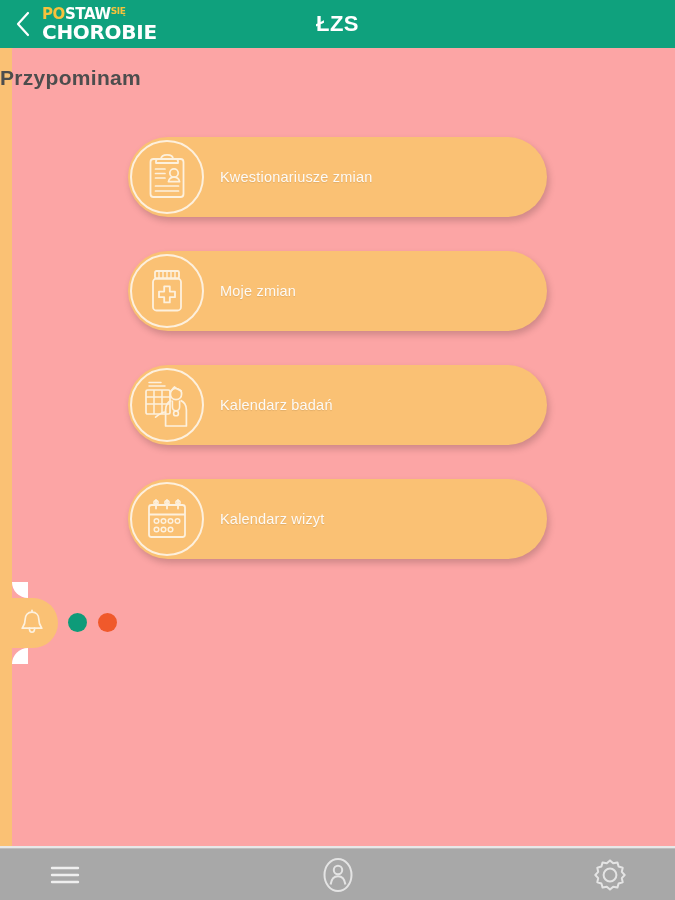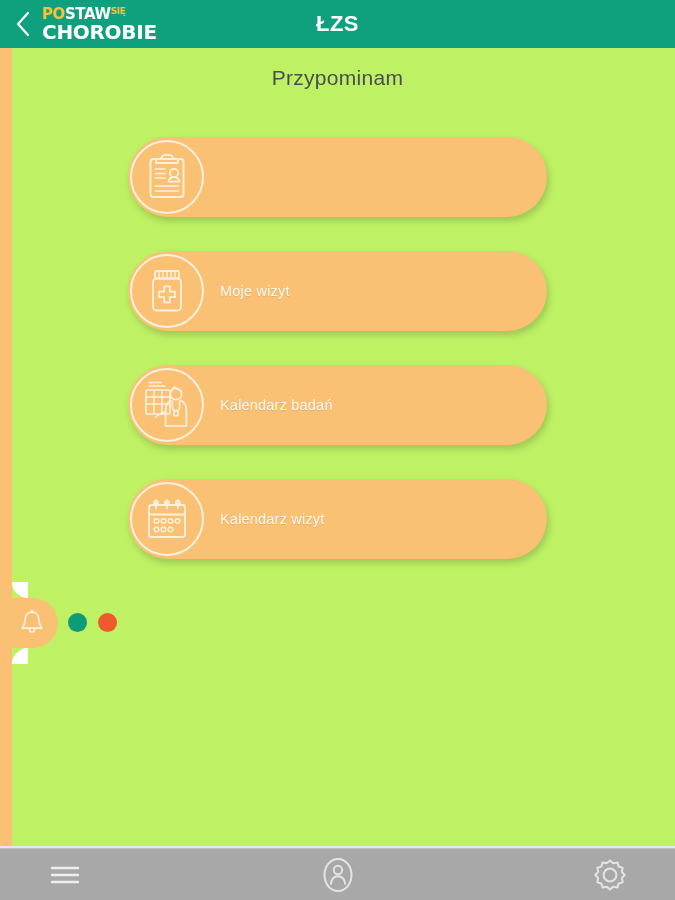--- a/index.html
+++ b/index.html
@@ -9,21 +9,21 @@
     height: 900px;
     overflow: hidden;
     background: #ffffff;
     font-family: "Liberation Sans", sans-serif;
   }
 
   #app {
     position: relative;
     width: 675px;
     height: 900px;
-    background: #bef264;
+    background: #fca5a5;
   }
 
   
   .header {
     position: absolute;
     top: 0; left: 0;
     width: 675px;
     height: 48px;
     background: #0fa17d;
     display: flex;
@@ -115,24 +115,24 @@
     background: #ffffff;
   }
   .rail-notch-top    { top: 582px;  border-bottom-left-radius: 16px; }
   .rail-notch-bottom { top: 648px;  border-top-left-radius: 16px; }
 
   
   .page-title {
     position: absolute;
     top: 66px;
     left: 0; right: 0;
-    text-align: center;
+    text-align: left;
     font-size: 21px;
     color: #4d4d4d;
-    font-weight: normal;
+    font-weight: bold;
     letter-spacing: 0.3px;
   }
 
   
   .card-list {
     position: absolute;
     top: 137px;
     left: 0;
     width: 675px;
   }
@@ -272,38 +272,39 @@
             <circle cx="29" cy="20" r="4.2" fill="none" stroke="#fdf1de" stroke-width="1.7"></circle>
             <path d="M23.4 28.6 C24.2 25.6 26.4 24.2 29 24.2 C31.6 24.2 33.8 25.6 34.6 28.6 Z" fill="none" stroke="#fdf1de" stroke-width="1.7" stroke-linejoin="round"></path>
             <line x1="10.5" y1="16" x2="20" y2="16" stroke="#fdf1de" stroke-width="1.7" stroke-linecap="round"></line>
             <line x1="10.5" y1="20.5" x2="20" y2="20.5" stroke="#fdf1de" stroke-width="1.7" stroke-linecap="round"></line>
             <line x1="10.5" y1="25" x2="20" y2="25" stroke="#fdf1de" stroke-width="1.7" stroke-linecap="round"></line>
             <line x1="10.5" y1="33" x2="33.5" y2="33" stroke="#fdf1de" stroke-width="1.7" stroke-linecap="round"></line>
             <line x1="10.5" y1="38" x2="33.5" y2="38" stroke="#fdf1de" stroke-width="1.7" stroke-linecap="round"></line>
           </svg>
         </span>
       </div>
+      <div class="card-label">Kwestionariusze zmian</div>
     </div>
 
     <div class="card">
       <div class="card-icon">
         <span>
           <svg width="44" height="48" viewBox="0 0 44 48">
             <rect x="10" y="4" width="24" height="7.5" rx="1.4" fill="none" stroke="#fdf1de" stroke-width="1.8"></rect>
             <line x1="14" y1="4" x2="14" y2="11.5" stroke="#fdf1de" stroke-width="1.4"></line>
             <line x1="18" y1="4" x2="18" y2="11.5" stroke="#fdf1de" stroke-width="1.4"></line>
             <line x1="22" y1="4" x2="22" y2="11.5" stroke="#fdf1de" stroke-width="1.4"></line>
             <line x1="26" y1="4" x2="26" y2="11.5" stroke="#fdf1de" stroke-width="1.4"></line>
             <line x1="30" y1="4" x2="30" y2="11.5" stroke="#fdf1de" stroke-width="1.4"></line>
             <rect x="8" y="11.5" width="28" height="32" rx="3.5" fill="none" stroke="#fdf1de" stroke-width="1.8"></rect>
             <path d="M19.2 19.4 L24.8 19.4 L24.8 24.6 L30 24.6 L30 30.2 L24.8 30.2 L24.8 35.4 L19.2 35.4 L19.2 30.2 L14 30.2 L14 24.6 L19.2 24.6 Z" fill="none" stroke="#fdf1de" stroke-width="1.8" stroke-linejoin="round"></path>
           </svg>
         </span>
       </div>
-      <div class="card-label">Moje wizyt</div>
+      <div class="card-label">Moje zmian</div>
     </div>
 
     <div class="card">
       <div class="card-icon">
         <span>
           <svg width="48" height="50" viewBox="0 0 48 50">
             <rect x="3" y="10" width="24" height="24" rx="1.6" fill="none" stroke="#fdf1de" stroke-width="1.7"></rect>
             <line x1="3" y1="17" x2="27" y2="17" stroke="#fdf1de" stroke-width="1.5"></line>
             <line x1="3" y1="24" x2="27" y2="24" stroke="#fdf1de" stroke-width="1.5"></line>
             <line x1="11" y1="10" x2="11" y2="34" stroke="#fdf1de" stroke-width="1.5"></line>

